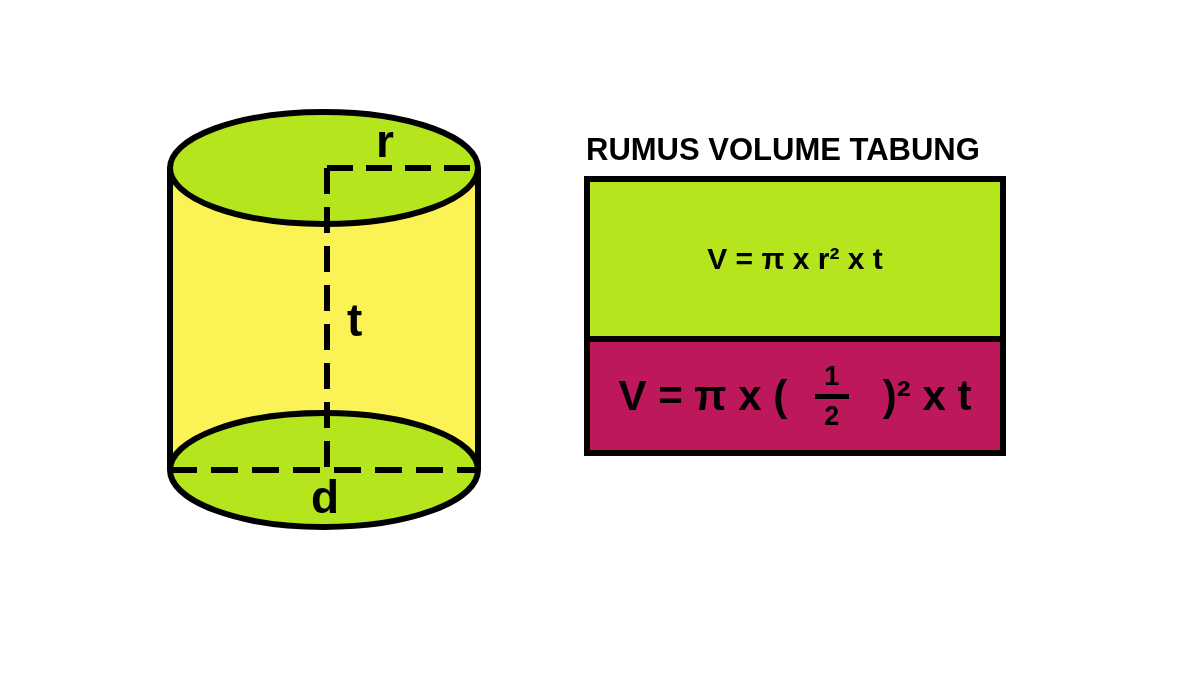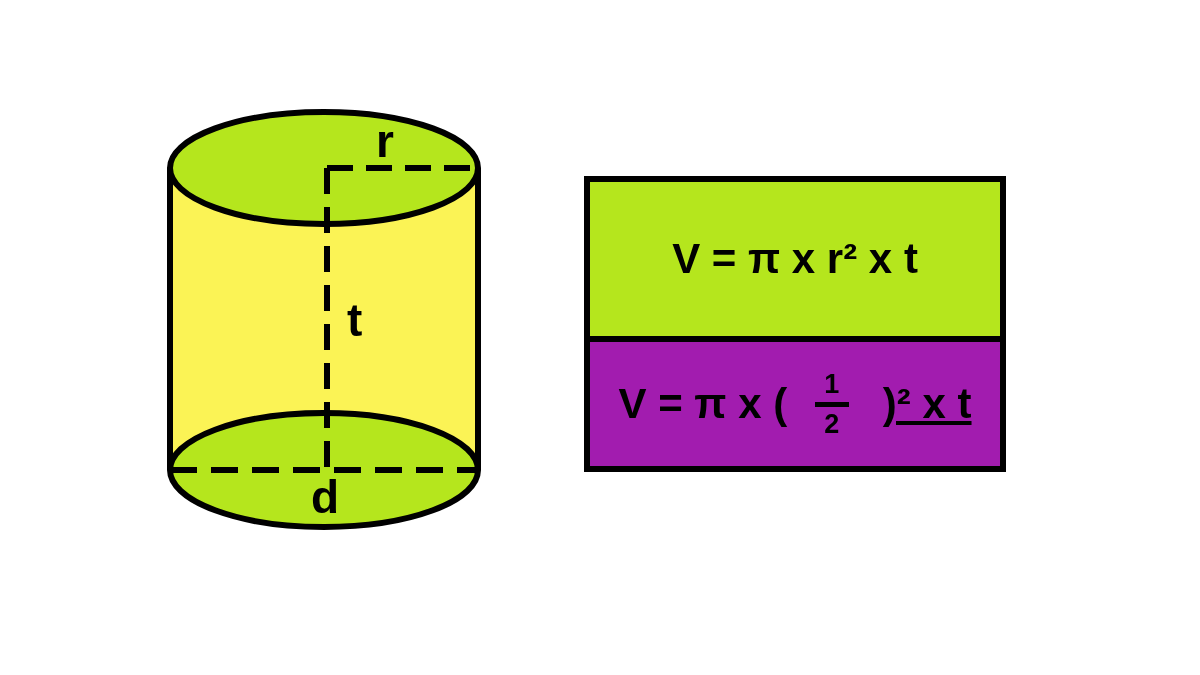--- a/index.html
+++ b/index.html
@@ -53,25 +53,25 @@
     align-items: center;
     justify-content: center;
     font-weight: bold;
     color: #000000;
     white-space: pre;
   }
   .formula-box.green {
     height: 154px;
     background: #b5e61d;
     border-bottom: 6px solid #000000;
-    font-size: 42px;
+    font-size: 30px;
   }
   .formula-box.yellow {
-    height: 124px;
-    background: #a21caf;
+    height: 108px;
+    background: #be185d;
     font-size: 42px;
   }
   .formula-part {
     display: inline-block;
   }
   .fraction {
     display: inline-flex;
     flex-direction: column;
     align-items: center;
     margin: 0 14px 0 16px;
@@ -84,21 +84,20 @@
     line-height: 1;
   }
   .fraction .frac-bar {
     width: 34px;
     height: 5px;
     background: #000000;
     margin: 4px 0;
   }
   .suffix-part {
     margin-left: 20px;
-    text-decoration: underline;
   }
   .middle-part {
     margin-right: 4px;
   }
 </style>
 </head>
 <body>
 
 <div id="canvas">
 
@@ -116,20 +115,21 @@
 
     <line x1="327" y1="168" x2="327" y2="470" stroke="#000000" stroke-width="6" stroke-dasharray="26 13"></line>
 
     <line x1="170" y1="470" x2="478" y2="470" stroke="#000000" stroke-width="6" stroke-dasharray="27 14"></line>
 
     <text x="385" y="157" text-anchor="middle" class="shape-label">r</text>
     <text x="347" y="336" text-anchor="start" class="shape-label">t</text>
     <text x="325" y="513" text-anchor="middle" class="shape-label">d</text>
   </svg>
 
+  <div class="panel-title">RUMUS VOLUME TABUNG</div>
 
   <div class="formula-boxes">
     <div class="formula-box green">
       <span class="formula-part">V = π x r² x t</span>
     </div>
     <div class="formula-box yellow">
       <span class="formula-part">V = π x ( </span>
       <span class="fraction">
         <span class="num">1</span>
         <span class="frac-bar"></span>

